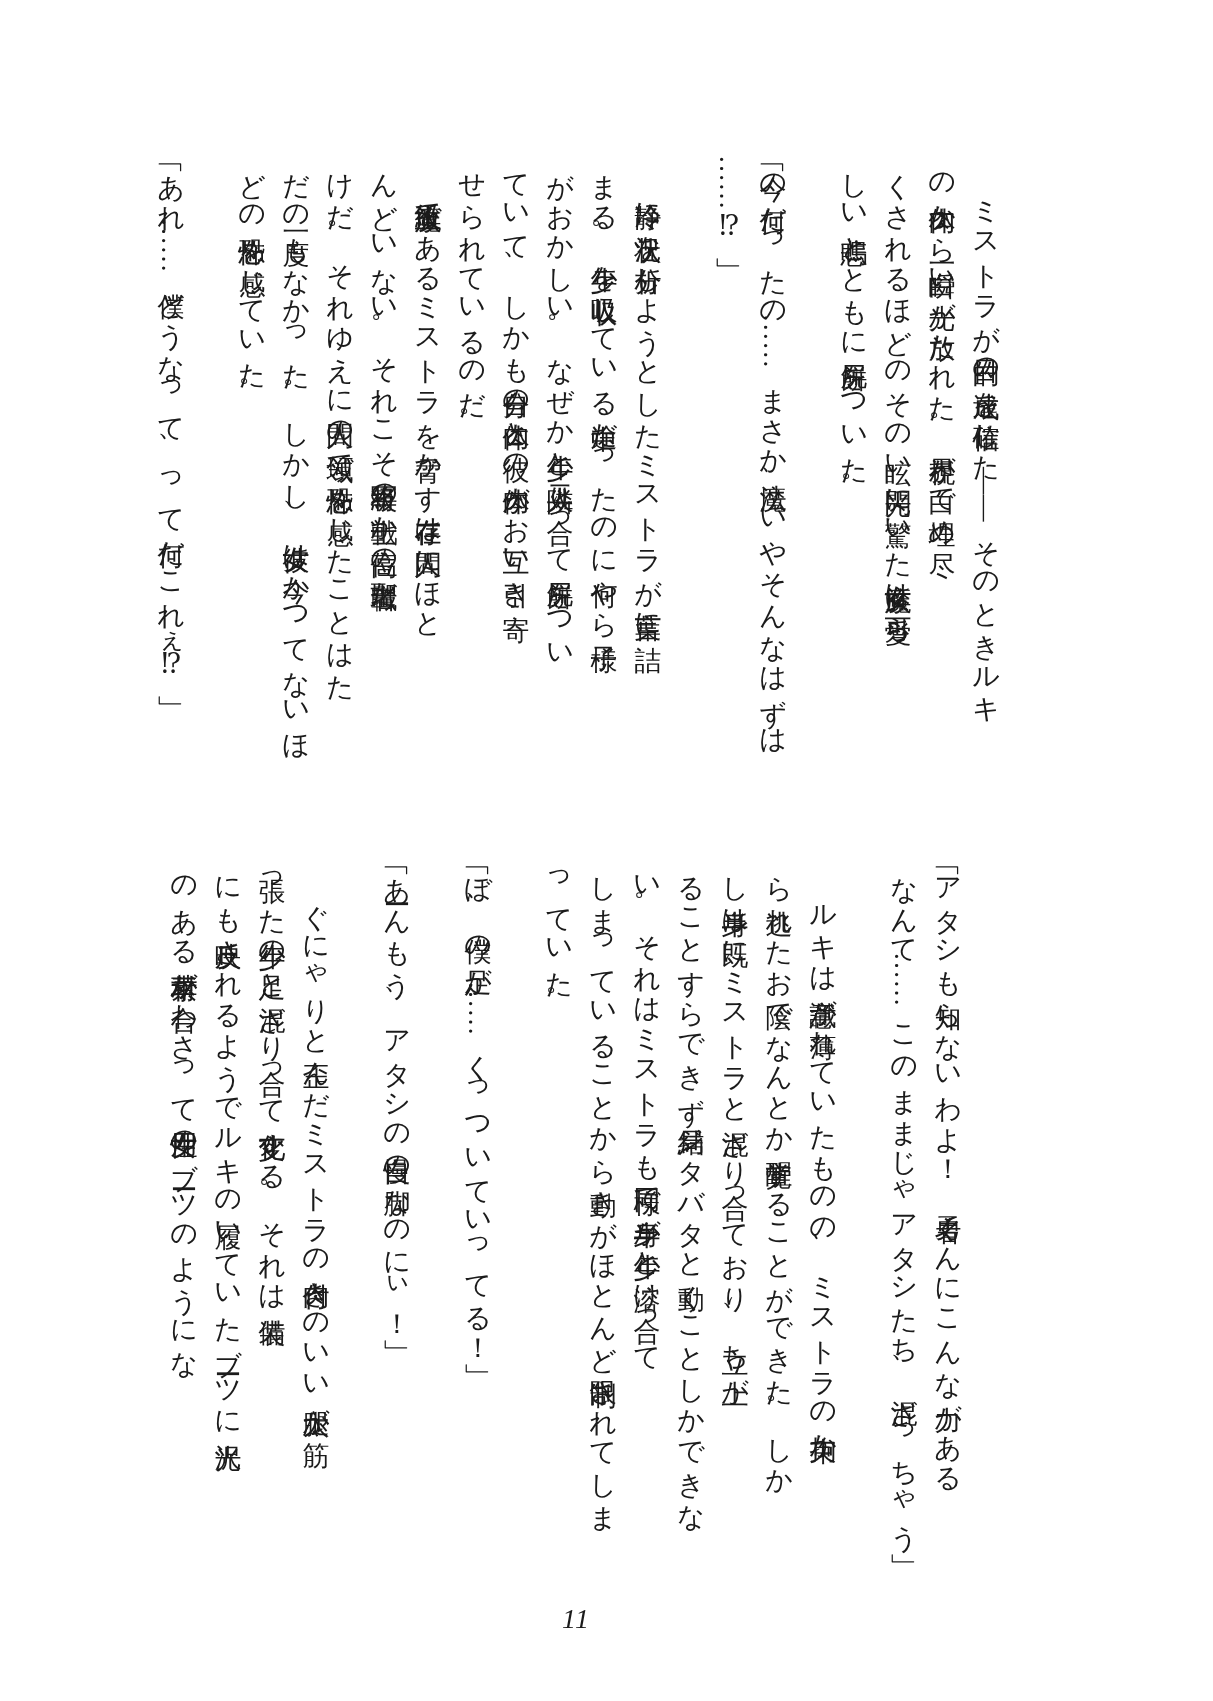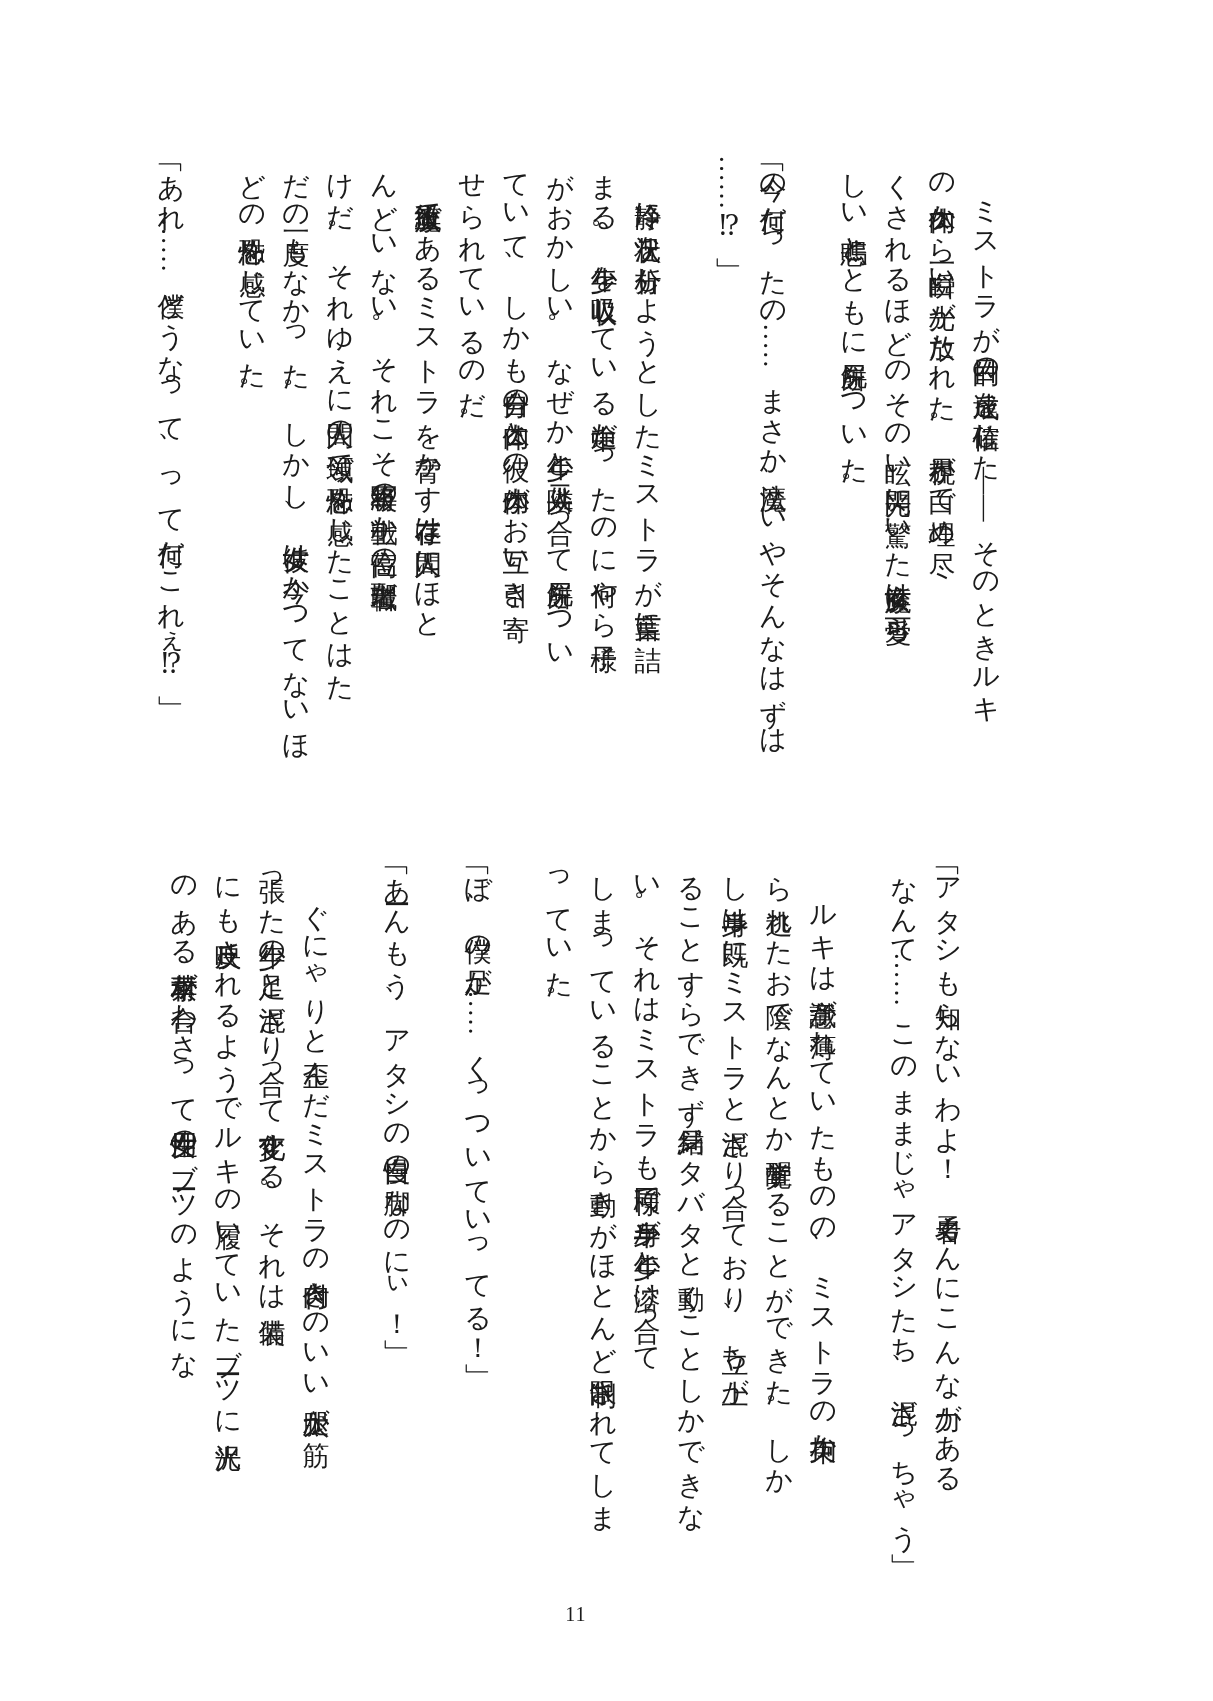--- a/index.html
+++ b/index.html
@@ -42,22 +42,23 @@
     top: 858px;
     right: 243px;
     height: 722px;
   }
   #page-num {
     position: absolute;
     top: 1603px;
     left: 540px;
     width: 72px;
     text-align: center;
-    font-size: 20px;
+    font-size: 28px;
     letter-spacing: 1px;
+    font-style: italic;
   }
 </style>
 </head>
 <body>
 
 <div id="page">
   <div id="block-top" class="vblock">
       <p>　ミストラが目的の達成を確信した——そのときルキ</p>
       <p>の肉体から一瞬白い光が放たれた。視界が白で埋め尽</p>
       <p>くされるほどのその眩い閃光に驚いた女魔族は可愛ら</p>

